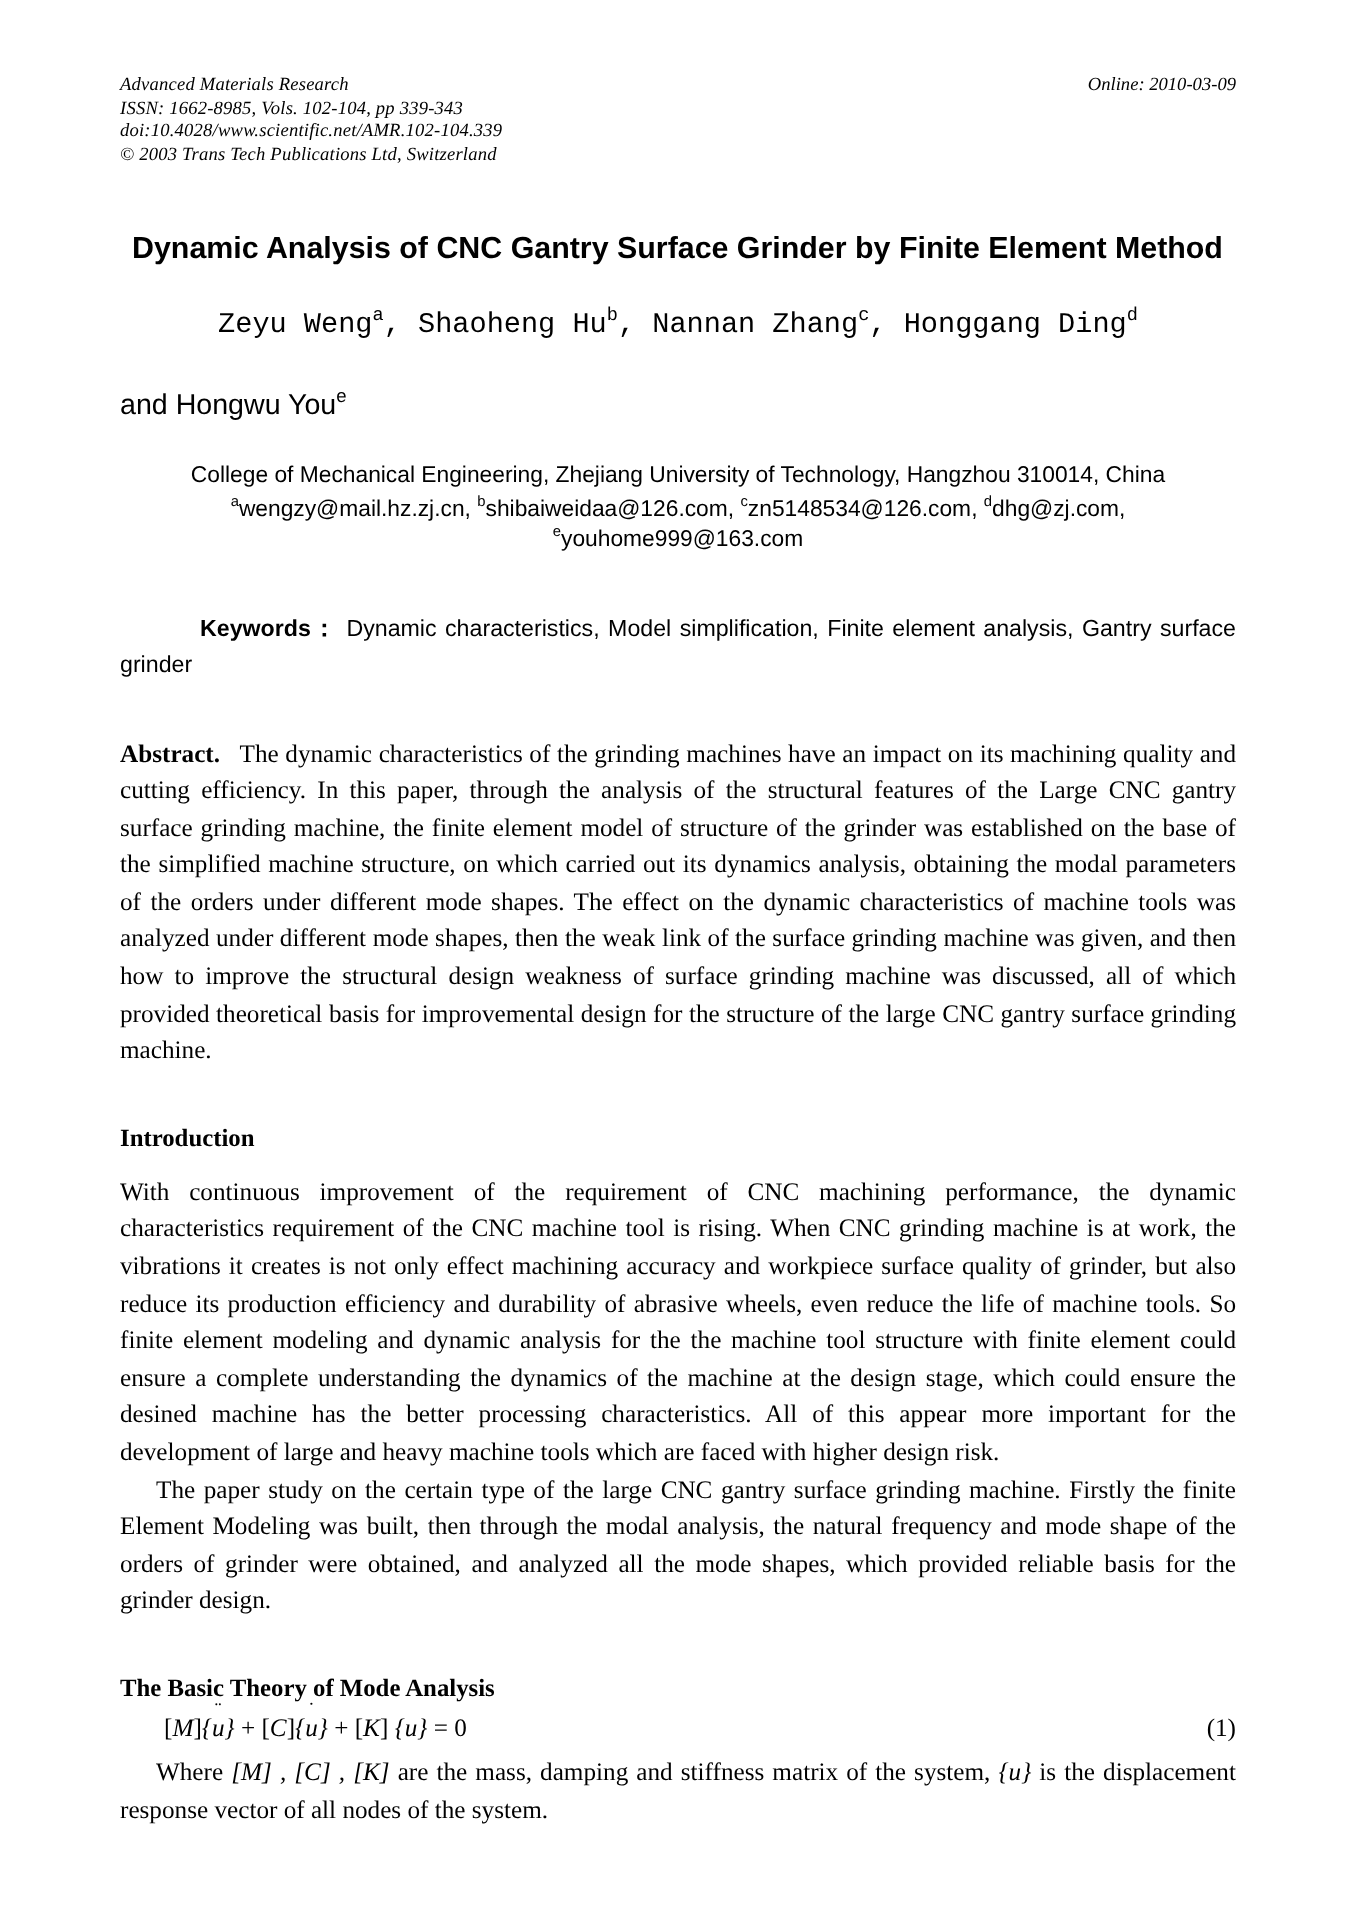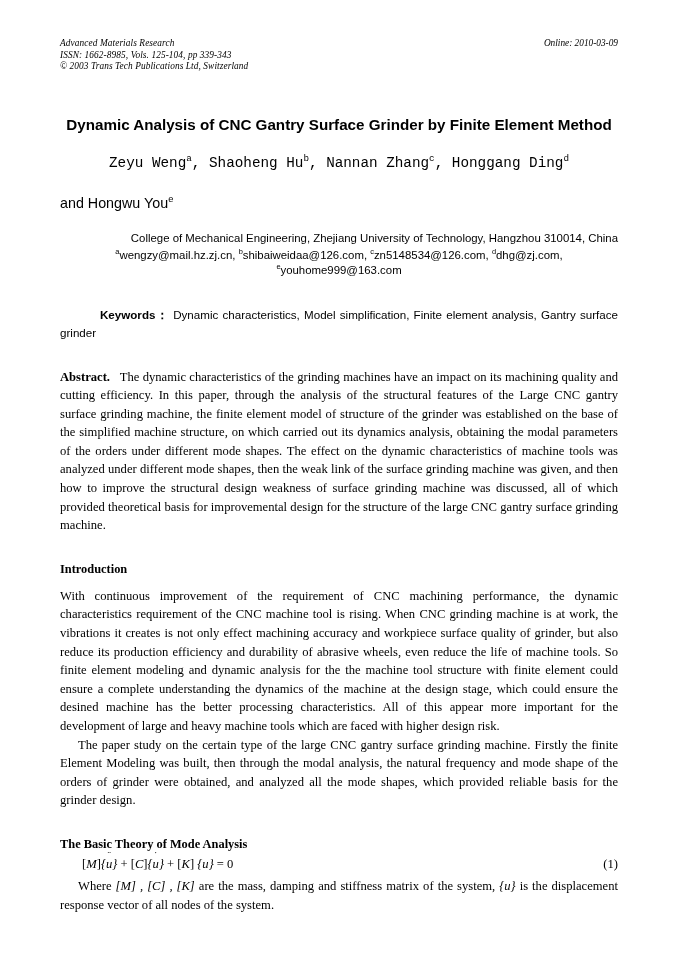--- a/index.html
+++ b/index.html
@@ -54,21 +54,20 @@
     font-size: 9.3px;
     line-height: 11.6px;
   }
 
   
   .paper-title {
     font-family: "Liberation Sans", "DejaVu Sans", sans-serif;
     font-weight: bold;
     font-size: 15.2px;
     line-height: 21px;
-    text-align: center;
     margin-top: 22px;
     padding: 0 6px;
   }
 
   
   .authors-line {
     font-family: Liberation Mono, monospace;
     font-size: 14.3px;
     line-height: 18px;
     text-align: center;
@@ -85,21 +84,21 @@
     font-size: 0.65em;
     vertical-align: super;
     line-height: 0;
   }
 
   
   .affiliation {
     font-family: "Liberation Sans", "DejaVu Sans", sans-serif;
     font-size: 11.4px;
     line-height: 15.5px;
-    text-align: right;
+    text-align: center;
     margin-top: 19px;
   }
   .emails {
     font-family: "Liberation Sans", "DejaVu Sans", sans-serif;
     font-size: 11.4px;
     line-height: 15.5px;
     text-align: center;
     margin-top: 1px;
   }
   .emails-2 {
@@ -198,21 +197,22 @@
 </style>
 </head>
 <body>
 
 <div class="page">
   <div class="content">
 
     <div class="journal-header">
       <div class="left-block">
         <div>Advanced Materials Research</div>
-        <div>ISSN: 1662-8985, Vols. 125-104, pp 339-343</div>
+        <div>ISSN: 1662-8985, Vols. 102-104, pp 339-343</div>
+        <div>doi:10.4028/www.scientific.net/AMR.102-104.339</div>
         <div>© 2003 Trans Tech Publications Ltd, Switzerland</div>
       </div>
       <div class="online">Online: 2010-03-09</div>
     </div>
 
     <div class="paper-title">Dynamic Analysis of CNC Gantry Surface Grinder by Finite Element Method</div>
 
     <div class="authors-line">
       <span><span>Zeyu Weng</span><sup>a</sup><span>, </span></span><span><span>Shaoheng Hu</span><sup>b</sup><span>, </span></span><span><span>Nannan Zhang</span><sup>c</sup><span>, </span></span><span><span>Honggang Ding</span><sup>d</sup></span>
     </div>

